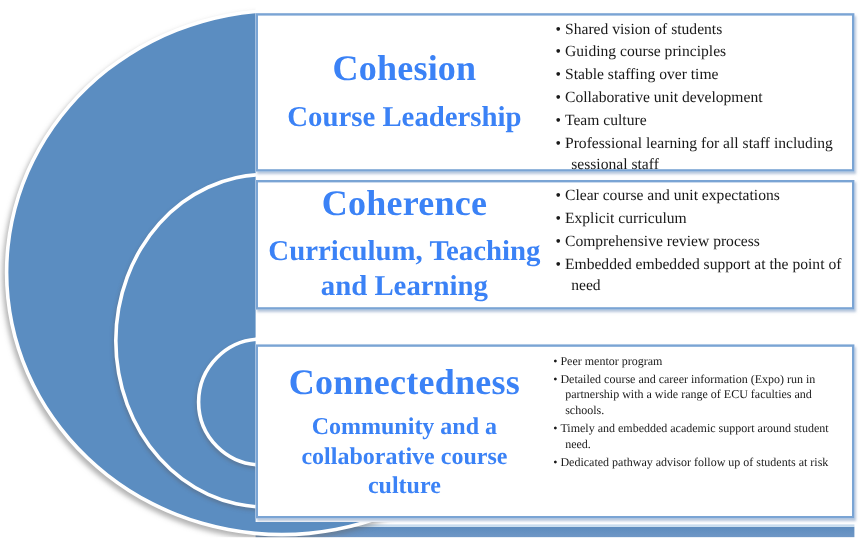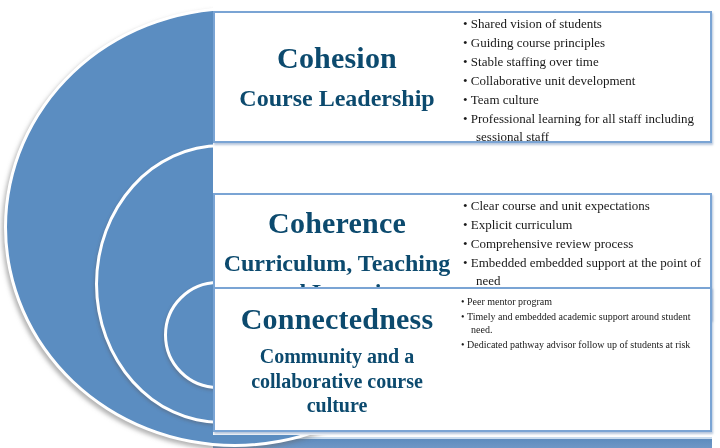--- a/index.html
+++ b/index.html
@@ -31,27 +31,27 @@
     background:#ffffff;
   }
   
   .box {
     position:absolute; left:213px; width:499px; box-sizing:border-box;
     background:#ffffff; border:2px solid #7aa4d4;
     box-shadow:1px 2px 2px rgba(120,150,190,.55);
     display:flex; align-items:stretch;
   }
   .box.b1 { top:11px;  height:132px; }
-  .box.b2 { top:150px; height:127px;margin-top:43px; }
+  .box.b2 { top:150px; height:108px; }
   .box.b3 { top:287px; height:145px; }
 
   .titlecol {
     width:244px; flex:0 0 244px; display:flex; flex-direction:column;
     align-items:center; justify-content:center; text-align:center;
-    color:#0c4a6e; padding:2px 0;
+    color:#3b82f6; padding:2px 0;
   }
   .title    { font-weight:bold; font-size:30px; line-height:1.12; letter-spacing:.2px; }
   .subtitle { font-weight:bold; font-size:24px; line-height:1.22; margin-top:9px; }
   .b2 .subtitle { max-width:232px; }
   .b3 .subtitle { max-width:200px; font-size:20px; }
   .b3 .title    { font-size:30px; }
 
   ul.bullets {
     flex:1 1 auto; margin:0; padding:2px 6px 0 4px; list-style:none;
     font-size:13px; line-height:1.38; color:#191919;
@@ -102,18 +102,19 @@
       </ul>
   </section>
 
   <section class="box b3">
     <div class="titlecol">
       <div class="title">Connectedness</div>
       <div class="subtitle">Community and a collaborative course culture</div>
     </div>
     <ul class="bullets">
         <li>Peer mentor program</li>
+        <li>Detailed course and career information (Expo) run in partnership with a wide range of ECU faculties and schools.</li>
         <li>Timely and embedded academic support around student need.</li>
         <li>Dedicated pathway advisor follow up of students at risk</li>
       </ul>
   </section>
 
 </div>
 
 </body></html>

